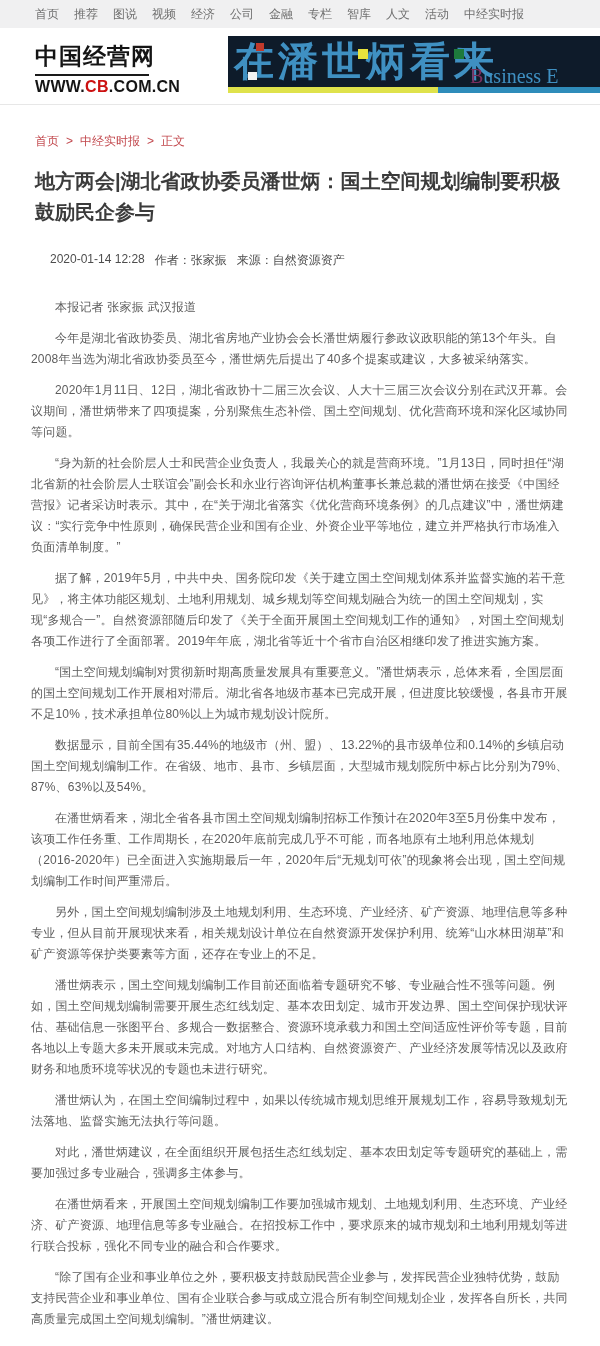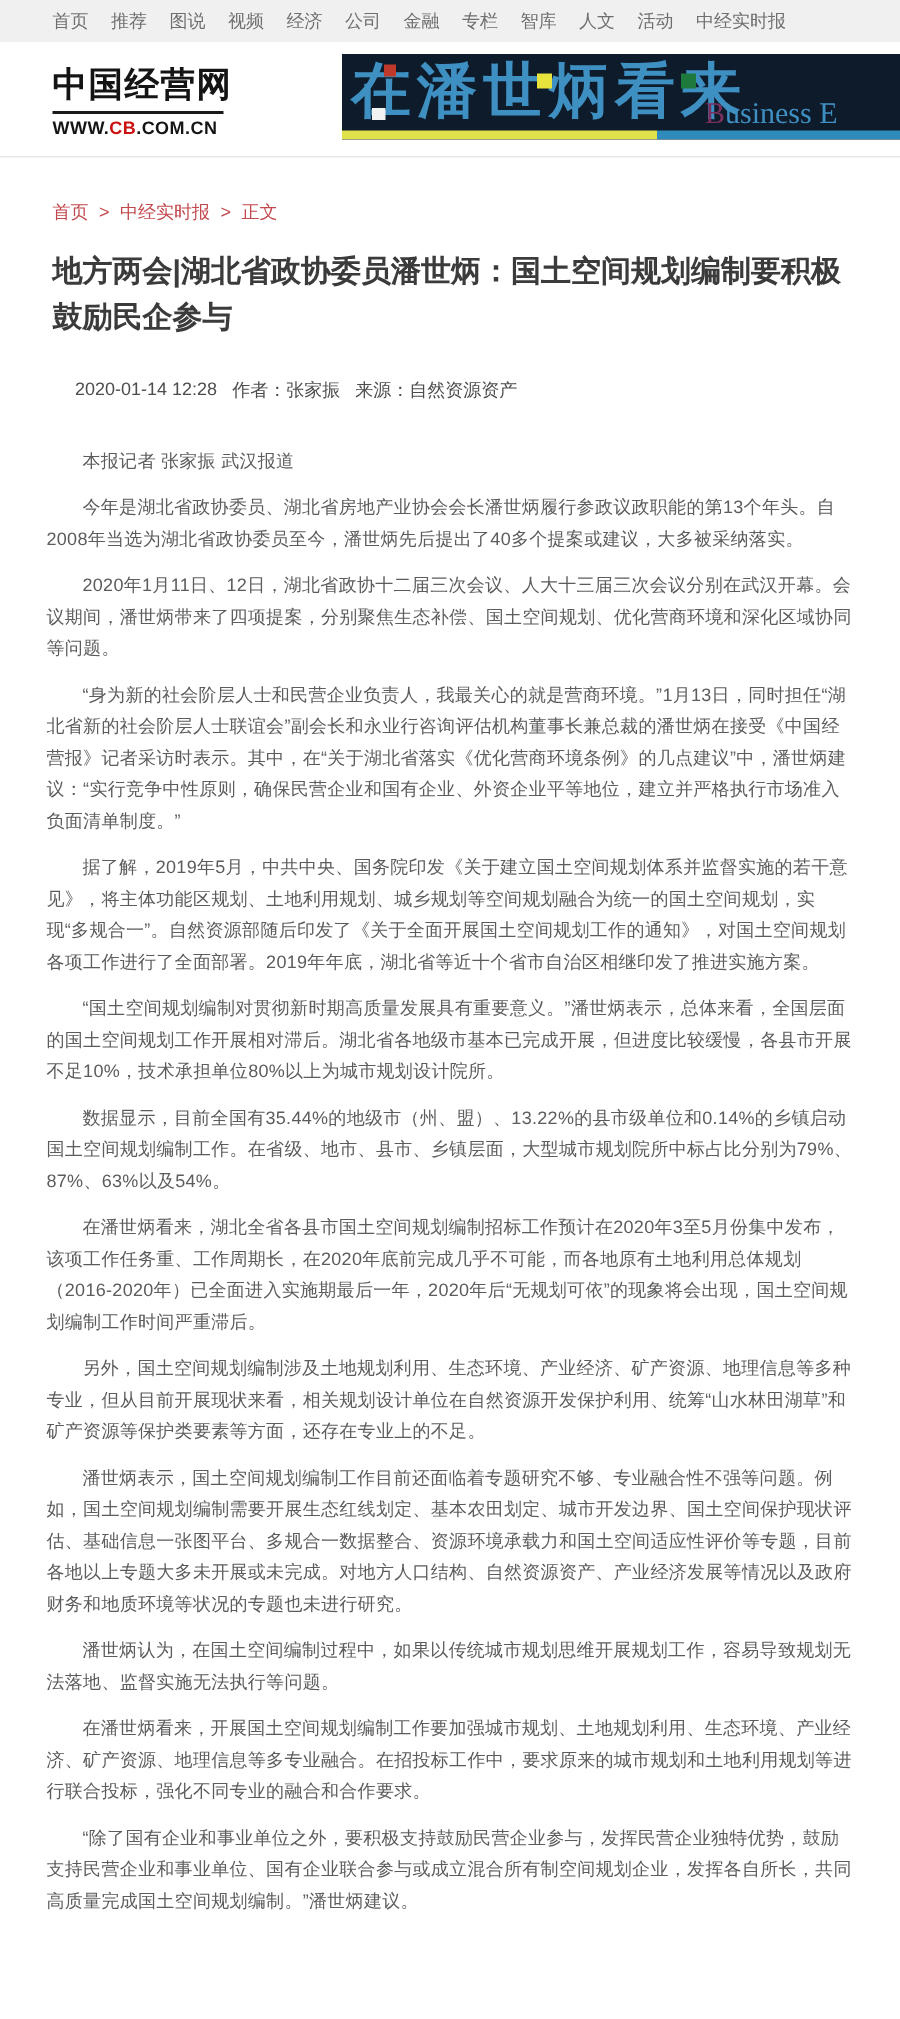--- a/index.html
+++ b/index.html
@@ -6,21 +6,21 @@
   body{width:600px;min-height:1346px;background:#ffffff;font-family:"Liberation Sans",sans-serif;}
 
   
   .topnav{height:28px;background:var(--nav-bg,#f0f0f1);display:flex;align-items:center;padding-left:35px;font-size:12px;color:var(--nav-text,#6f6f6f);}
   .nav-item{margin-right:15px;cursor:pointer;white-space:nowrap;}
 
   
   .header{position:relative;height:76px;background:#fff;border-bottom:1px solid #e7e7e7;padding-left:36px;}
   .logo{position:absolute;left:35px;top:13px;width:114px;cursor:pointer;}
   .logo-title{font-size:23px;font-weight:bold;color:#141414;letter-spacing:1px;white-space:nowrap;}
-  .logo-sub{margin-top:2px;border-top:2px solid #1a1a1a;padding-top:2px;font-size:12px;font-weight:bold;color:#141414;white-space:nowrap;letter-spacing:.3px;}
+  .logo-sub{margin-top:2px;border-top:2px solid #1a1a1a;padding-top:2px;font-size:16px;font-weight:bold;color:#141414;white-space:nowrap;letter-spacing:.3px;}
   .logo-cb{color:var(--logo-red,#cc1111);}
   .banner{position:absolute;left:228px;top:8px;width:372px;height:57px;background:var(--banner-bg,#0e1b2a);overflow:hidden;cursor:pointer;}
   .banner-cn{position:absolute;z-index:1;left:6px;top:2px;font-size:40px;line-height:46px;font-weight:bold;color:var(--banner-text,#3f90c2);letter-spacing:4px;white-space:nowrap;}
   .banner-en{position:absolute;z-index:1;left:242px;top:29px;font-family:"Liberation Serif",serif;font-size:20px;color:var(--banner-text,#3f90c2);white-space:nowrap;}
   .en-cap{color:var(--banner-en-cap,#7a2f5e);}
   .strip{position:absolute;z-index:3;bottom:0;height:6px;}
   .strip-yellow{left:0;width:210px;background:var(--strip-yellow,#dfe24b);}
   .strip-blue{left:210px;right:0;background:var(--strip-blue,#2f8cba);}
   .sq{position:absolute;z-index:2;}
   .sq-red{left:28px;top:7px;width:8px;height:8px;background:#c03a2b;}
@@ -95,17 +95,18 @@
       <p class="para">今年是湖北省政协委员、湖北省房地产业协会会长潘世炳履行参政议政职能的第13个年头。自2008年当选为湖北省政协委员至今，潘世炳先后提出了40多个提案或建议，大多被采纳落实。</p>
       <p class="para">2020年1月11日、12日，湖北省政协十二届三次会议、人大十三届三次会议分别在武汉开幕。会议期间，潘世炳带来了四项提案，分别聚焦生态补偿、国土空间规划、优化营商环境和深化区域协同等问题。</p>
       <p class="para">“身为新的社会阶层人士和民营企业负责人，我最关心的就是营商环境。”1月13日，同时担任“湖北省新的社会阶层人士联谊会”副会长和永业行咨询评估机构董事长兼总裁的潘世炳在接受《中国经营报》记者采访时表示。其中，在“关于湖北省落实《优化营商环境条例》的几点建议”中，潘世炳建议：“实行竞争中性原则，确保民营企业和国有企业、外资企业平等地位，建立并严格执行市场准入负面清单制度。”</p>
       <p class="para">据了解，2019年5月，中共中央、国务院印发《关于建立国土空间规划体系并监督实施的若干意见》，将主体功能区规划、土地利用规划、城乡规划等空间规划融合为统一的国土空间规划，实现“多规合一”。自然资源部随后印发了《关于全面开展国土空间规划工作的通知》，对国土空间规划各项工作进行了全面部署。2019年年底，湖北省等近十个省市自治区相继印发了推进实施方案。</p>
       <p class="para">“国土空间规划编制对贯彻新时期高质量发展具有重要意义。”潘世炳表示，总体来看，全国层面的国土空间规划工作开展相对滞后。湖北省各地级市基本已完成开展，但进度比较缓慢，各县市开展不足10%，技术承担单位80%以上为城市规划设计院所。</p>
       <p class="para">数据显示，目前全国有35.44%的地级市（州、盟）、13.22%的县市级单位和0.14%的乡镇启动国土空间规划编制工作。在省级、地市、县市、乡镇层面，大型城市规划院所中标占比分别为79%、87%、63%以及54%。</p>
       <p class="para">在潘世炳看来，湖北全省各县市国土空间规划编制招标工作预计在2020年3至5月份集中发布，该项工作任务重、工作周期长，在2020年底前完成几乎不可能，而各地原有土地利用总体规划（2016-2020年）已全面进入实施期最后一年，2020年后“无规划可依”的现象将会出现，国土空间规划编制工作时间严重滞后。</p>
       <p class="para">另外，国土空间规划编制涉及土地规划利用、生态环境、产业经济、矿产资源、地理信息等多种专业，但从目前开展现状来看，相关规划设计单位在自然资源开发保护利用、统筹“山水林田湖草”和矿产资源等保护类要素等方面，还存在专业上的不足。</p>
       <p class="para">潘世炳表示，国土空间规划编制工作目前还面临着专题研究不够、专业融合性不强等问题。例如，国土空间规划编制需要开展生态红线划定、基本农田划定、城市开发边界、国土空间保护现状评估、基础信息一张图平台、多规合一数据整合、资源环境承载力和国土空间适应性评价等专题，目前各地以上专题大多未开展或未完成。对地方人口结构、自然资源资产、产业经济发展等情况以及政府财务和地质环境等状况的专题也未进行研究。</p>
       <p class="para">潘世炳认为，在国土空间编制过程中，如果以传统城市规划思维开展规划工作，容易导致规划无法落地、监督实施无法执行等问题。</p>
+      <p class="para">对此，潘世炳建议，在全面组织开展包括生态红线划定、基本农田划定等专题研究的基础上，需要加强过多专业融合，强调多主体参与。</p>
       <p class="para">在潘世炳看来，开展国土空间规划编制工作要加强城市规划、土地规划利用、生态环境、产业经济、矿产资源、地理信息等多专业融合。在招投标工作中，要求原来的城市规划和土地利用规划等进行联合投标，强化不同专业的融合和合作要求。</p>
       <p class="para">“除了国有企业和事业单位之外，要积极支持鼓励民营企业参与，发挥民营企业独特优势，鼓励支持民营企业和事业单位、国有企业联合参与或成立混合所有制空间规划企业，发挥各自所长，共同高质量完成国土空间规划编制。”潘世炳建议。</p>
     </div>
 
 </div>
 
 </body></html>

